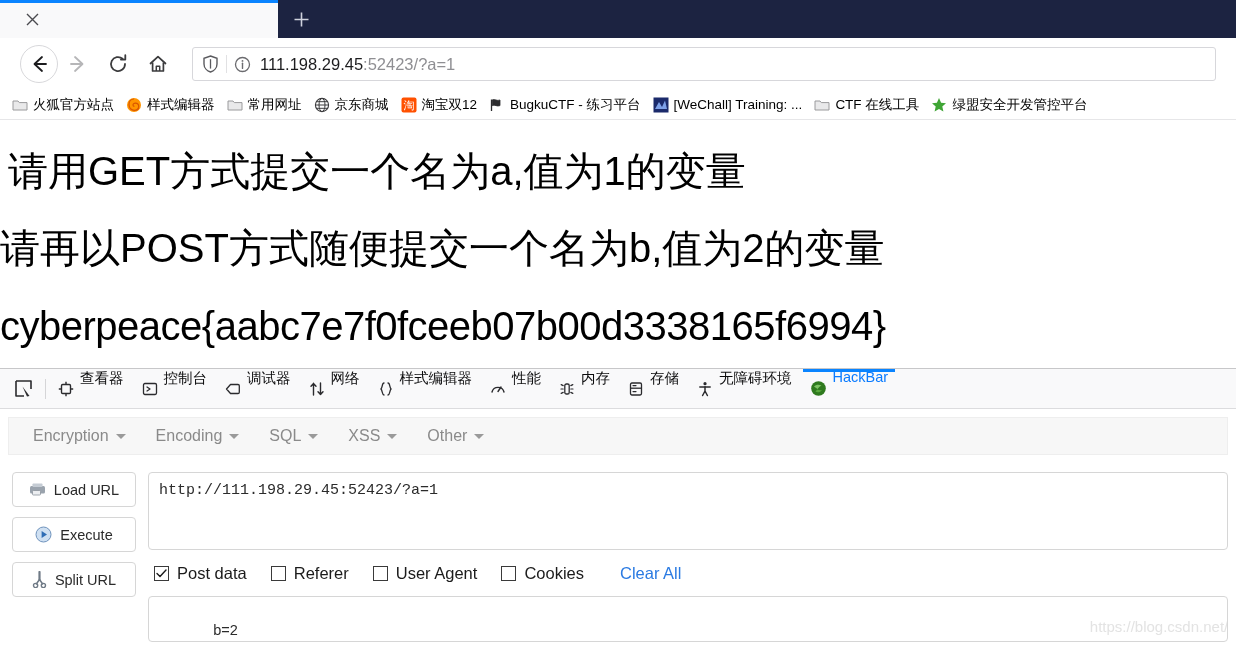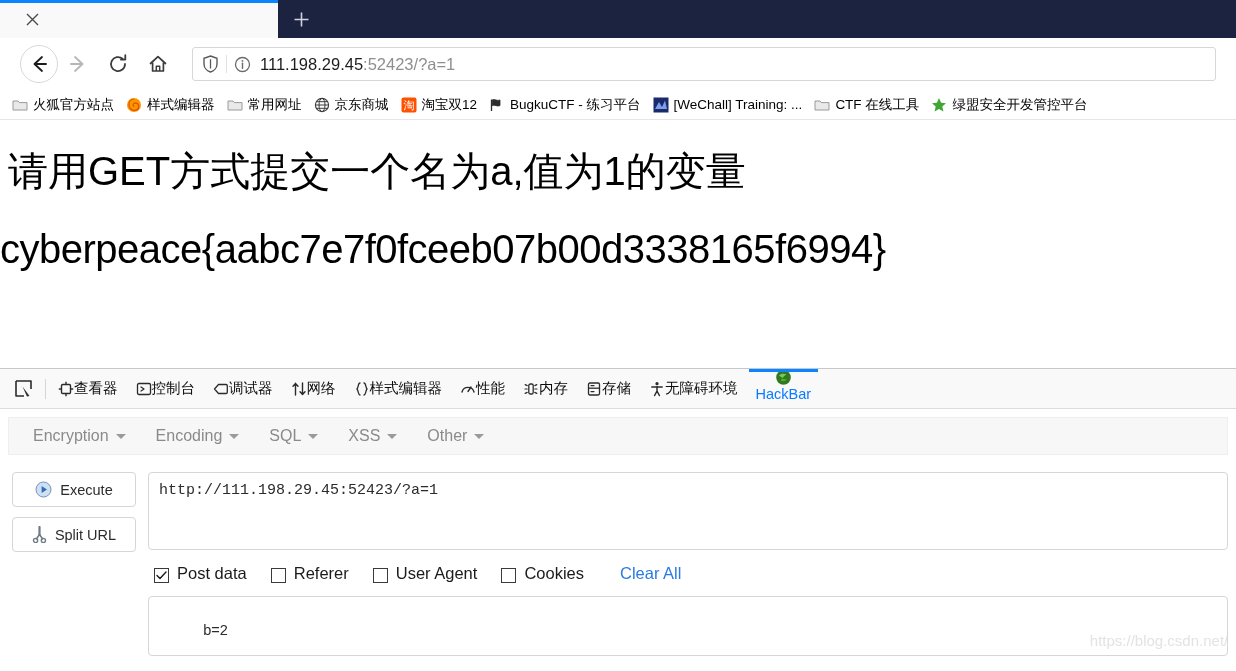--- a/index.html
+++ b/index.html
@@ -186,29 +186,28 @@
   }
   .dt-sep {
     width: 1px; height: 20px;
     background: #d5d5d7;
     align-self: center;
     margin: 0 3px;
     flex: none;
   }
   .dt-tab {
     display: flex;
-    align-items: center;
-    gap: 0;
+    gap: 6px;
     padding: 0 9px;
     position: relative;
     flex: none;
     color: #0c0c0d;
   }
   .dt-tab-label { font-size: 14.5px; white-space: nowrap; }
-  .dt-tab.active { color: #0a7bff; flex-direction: column; }
+  .dt-tab.active { color: #0a7bff; }
   .dt-tab.active::before {
     content: "";
     position: absolute;
     left: 2px; right: 2px; top: 0;
     height: 3px;
     background: #0a84ff;
   }
   .dt-ico { display: flex; align-items: center; flex: none; }
 
   
@@ -296,21 +295,21 @@
   }
   .hb-checkrow {
     display: flex;
     align-items: center;
     gap: 0px;
     height: 46px;
     padding-left: 6px;
   }
   .hb-check {
     display: flex;
-    align-items: flex-end;
+    align-items: center;
     gap: 8px;
     margin-right: 24px;
     font-size: 16.5px;
     color: #1b1b1b;
   }
   .cbox {
     width: 15px; height: 15px;
     border: 1.5px solid #3a3a3a;
     background: #fff;
     display: flex;
@@ -318,24 +317,24 @@
     justify-content: center;
     flex: none;
   }
   .cbox svg { display: block; }
   .hb-clear {
     font-size: 16.5px;
     color: #2a7ae2;
     margin-left: 12px;
   }
   .hb-post-ta {
-    height: 60px;
+    height: 46px;
     border: 1px solid #d6d6d6;
     border-radius: 4px;
-    padding: 9px 14px;
+    padding: 9px 24px;
     font-size: 14.5px;
     color: #2b2b2b;
     background: #fff;
     white-space: pre-wrap;
     position: relative;
     overflow: hidden;
   }
   .watermark {
     position: absolute;
     right: -118px;
@@ -498,20 +497,21 @@
       <svg width="16" height="16" viewBox="0 0 16 16">
           <path d="M8 1 L10.1 5.7 L15 6.2 L11.3 9.6 L12.4 14.6 L8 12 L3.6 14.6 L4.7 9.6 L1 6.2 L5.9 5.7 Z" fill="#3fa535"></path>
         </svg>
     </span>
     <span class="bm-label">绿盟安全开发管控平台</span>
   </div>
 </div>
 
 <div class="page">
   <div class="page-line pl1">请用GET方式提交一个名为a,值为1的变量</div>
+  <div class="page-line pl2">请再以POST方式随便提交一个名为b,值为2的变量</div>
   <div class="page-line pl3">cyberpeace{aabc7e7f0fceeb07b00d3338165f6994}</div>
 </div>
 
 <div class="devtools">
 
   <div class="dt-tabbar">
     <div class="dt-picker">
       <svg width="19" height="19" viewBox="0 0 19 19">
           <path d="M2 2 H17 V10 M2 2 V17 H10" stroke="#2b2b2e" stroke-width="1.6" fill="none" stroke-linejoin="round"></path>
           <path d="M8.5 7.5 L15.5 17 L13 17.6 L8.5 7.5 Z" fill="#2b2b2e"></path>
@@ -644,20 +644,30 @@
       </div>
       <div class="hb-menu">
         <span>Other</span>
         <span class="caret"></span>
       </div>
     </div>
 
     <div class="hb-body">
 
       <div class="hb-buttons">
+        <div class="hb-btn">
+          <span class="hb-btn-ico">
+            <svg width="17" height="15" viewBox="0 0 17 15">
+                <rect x="1" y="4" width="15" height="7.5" rx="1.5" fill="#9aa3ad"></rect>
+                <rect x="3.5" y="1.5" width="10" height="3.5" rx="0.8" fill="#c5ccd4"></rect>
+                <rect x="3.5" y="8.5" width="8" height="4.5" rx="0.8" fill="#eceef1" stroke="#8b939c" stroke-width="0.8"></rect>
+              </svg>
+          </span>
+          <span>Load URL</span>
+        </div>
         <div class="hb-btn">
           <span class="hb-btn-ico">
             <svg width="17" height="17" viewBox="0 0 17 17">
                 <circle cx="8.5" cy="8.5" r="7.5" fill="#cfe0f2" stroke="#6f93bd" stroke-width="1"></circle>
                 <path d="M6.6 5 L12 8.5 L6.6 12 Z" fill="#2f6db5"></path>
               </svg>
           </span>
           <span>Execute</span>
         </div>
         <div class="hb-btn">

